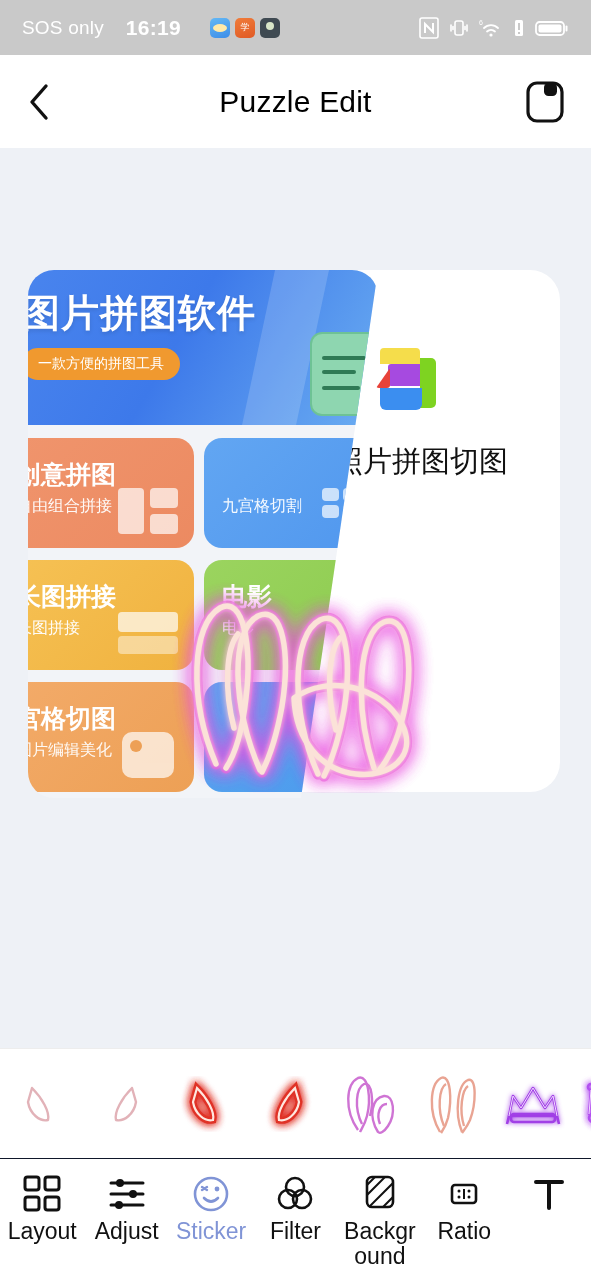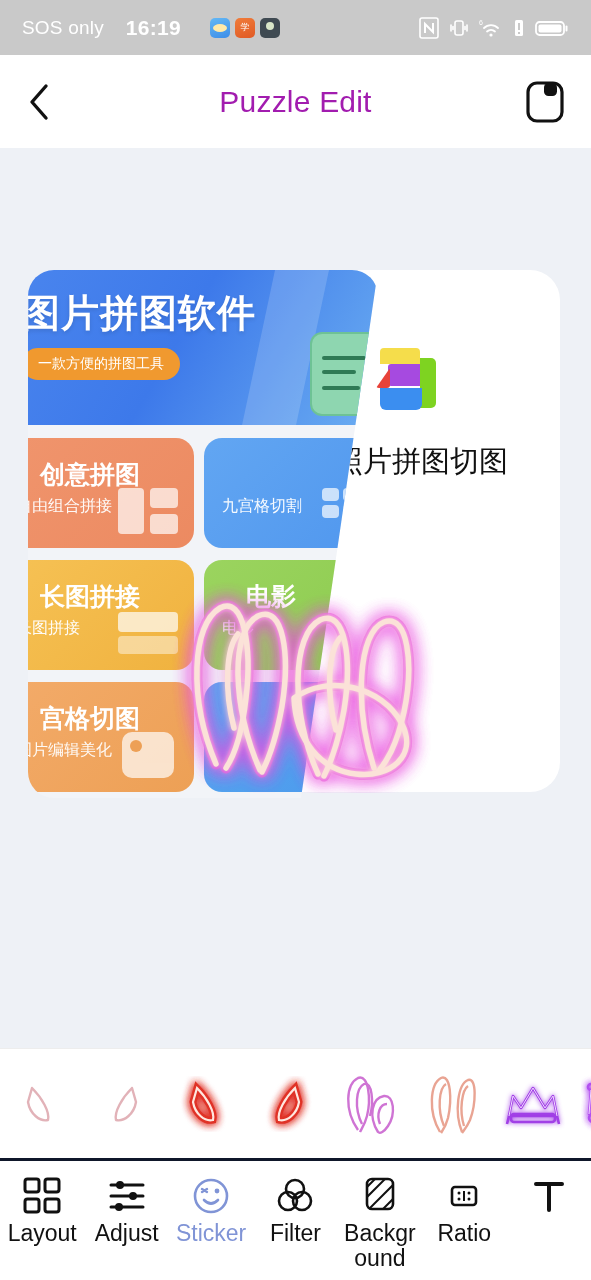--- a/index.html
+++ b/index.html
@@ -34,21 +34,21 @@
   .sbicon{ display:block; }
 
   
   .header{
     position:absolute; left:0; top:55px; width:591px; height:93px;
     background:#ffffff; display:flex; align-items:center; padding:0 26px;
   }
   .back-btn{ width:44px; height:44px; display:flex; align-items:center; justify-content:flex-start; }
   .title{
     position:absolute; left:0; right:0; text-align:center;
-    font-size:30px; color:#a21caf; font-weight:400; letter-spacing:.2px;
+    font-size:30px; color:#000000; font-weight:400; letter-spacing:.2px;
     pointer-events:none;
   }
   .save-btn{ margin-left:auto; width:44px; height:44px; display:flex;
              align-items:center; justify-content:flex-end; z-index:2; }
 
   
   .canvas{
     position:absolute; left:0; top:148px; width:591px; height:900px;
     background:#eef1f6; overflow:hidden;
   }
@@ -91,21 +91,21 @@
   .hero-card i:nth-child(4){ left:10px; top:52px; width:38px; }
   .hero-stripe{
     position:absolute; right:86px; top:-10px; width:54px; height:180px;
     background:rgba(255,255,255,.16); transform:skewX(-12deg);
   }
 
   .tile{
     position:absolute; border-radius:18px; overflow:hidden; color:#ffffff;
   }
   .tile .t-name{ position:absolute; left:18px; top:20px; font-size:25px; font-weight:700;
-                 white-space:nowrap;margin-left:24px; }
+                 white-space:nowrap; }
   .tile .t-sub{ position:absolute; left:18px; top:58px; font-size:16px; opacity:.95;
                 white-space:nowrap; }
   .tile .t-glyph{ position:absolute; right:16px; bottom:14px; width:60px; height:46px;
                   opacity:.85; }
 
   .tile.orange{ left:0; top:168px; width:196px; height:110px;
                 background:linear-gradient(135deg,#f0956d,#ec8a61); }
   .tile.blue2 { left:206px; top:168px; width:194px; height:110px;
                 background:linear-gradient(135deg,#62a6f2,#4f96ee); }
   .tile.yellow{ left:0; top:290px; width:196px; height:110px;
@@ -144,21 +144,21 @@
   }
   .sticker-item{
     width:82px; height:92px; display:flex; align-items:center; justify-content:center;
     flex:0 0 auto;
   }
 
   
   .toolbar{
     position:absolute; left:0; top:1158px; width:591px; height:108px;
     background:#ffffff; display:flex; align-items:flex-start;
-    border-top:3px solid #0f172a; padding-top:14px;
+    border-top:1px solid #0f172a; padding-top:14px;
   }
   .tool{
     flex:1 1 0; min-width:0; display:flex; flex-direction:column;
     align-items:center; gap:4px;
   }
   .tool-ico{ height:42px; display:flex; align-items:center; justify-content:center; }
   .tool-label{
     font-size:23px; color:#111111; line-height:1.08; text-align:center;
     word-break:break-all; padding:0 1px;
   }

